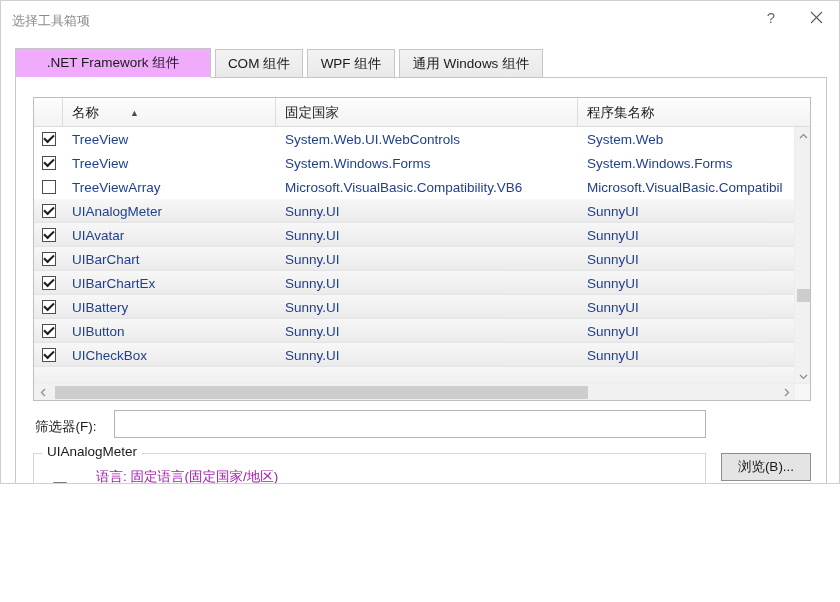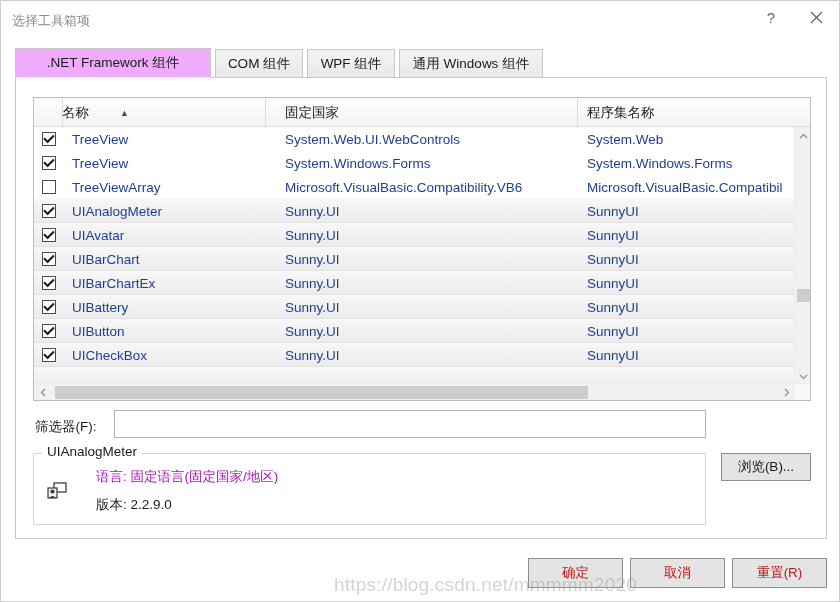--- a/index.html
+++ b/index.html
@@ -6,21 +6,21 @@
   html, body {
     margin: 0; padding: 0;
     width: 840px; height: 602px;
     overflow: hidden;
     font-family: "Liberation Sans", "DejaVu Sans", sans-serif;
     background: #ffffff;
   }
 
   #dialog {
     position: relative;
-    width: 840px; height: 602px;
+    width: 840px; height: 484px;
     background: #ffffff;
     border: 1px solid #cfcfcf;
     overflow: hidden;
   }
 
   
   #titlebar {
     position: absolute; left: 0; top: 0;
     width: 840px; height: 37px;
     background: #ffffff;
@@ -86,21 +86,21 @@
   .lv-hcell {
     position: absolute; top: 0; height: 29px;
     display: flex; align-items: center;
     font-size: 13.5px; color: #1c1c1c;
     border-right: 1px solid #dcdcdc;
     padding-left: 9px;
     white-space: nowrap;
     cursor: default;
   }
   #hcell-check { left: 0; width: 29px; padding-left: 0; }
-  #hcell-name  { left: 19px; width: 213px; gap: 24px; }
+  #hcell-name  { left: 29px; width: 213px; gap: 24px; }
   #hcell-ns    { left: 242px; width: 302px; }
   #hcell-asm   { left: 544px; width: 234px; border-right: none; }
   .sort-arrow { margin-left: 7px; font-size: 9px; color: #4a4a4a; }
 
   #lv-body {
     position: absolute; left: 0; top: 29px;
     width: 762px; height: 259px;
     overflow: hidden;
   }
   .lv-row {

